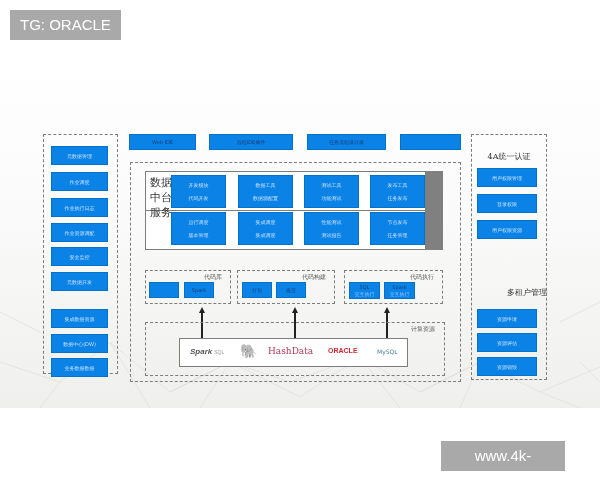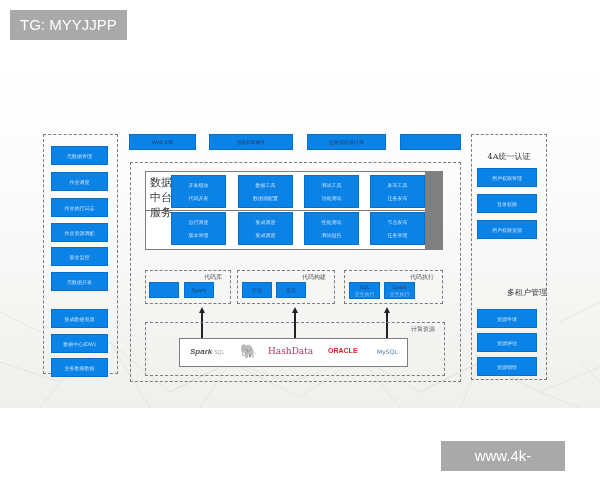--- a/index.html
+++ b/index.html
@@ -57,21 +57,21 @@
   .logo-spark { font-style: italic; font-weight: bold; color: #555; font-family: "Liberation Sans", sans-serif; }
   .logo-spark small { font-size: 5px; color: #999; margin-left: 2px; font-weight: normal; font-style: normal; }
   .logo-hash { font-family: "DejaVu Serif", serif; color: #b0395a; font-size: 9px; }
   .logo-oracle { color: #d0282e; font-weight: bold; font-family: "Liberation Sans", sans-serif; font-size: 7px; }
   .logo-mysql { color: #4a7fa5; font-size: 6px; }
   .logo-pg { color: #3a5f8a; font-size: 14px; }
 </style>
 </head>
 <body>
 
-<div class="wm wm-tl">TG: MYYJJPP</div>
+<div class="wm wm-tl">TG: ORACLE</div>
 
 <div class="title">数据中台总体架构</div>
 <div class="title-rule"></div>
 
 <div class="slide">
   <svg class="mesh" viewBox="0 0 600 346">
     <g stroke="#dcdcd6" stroke-width="0.6" fill="none">
       <path d="M0 300 L60 320 L110 280 L170 330 L230 300 L300 335 L360 295 L420 330 L480 300 L540 330 L600 305"></path>
       <path d="M60 320 L40 346 M110 280 L150 346 M230 300 L200 346 M360 295 L400 346 M480 300 L460 346 M540 330 L580 346"></path>
       <path d="M170 330 L230 300 L290 320 L360 295 M420 330 L480 300 L520 318"></path>

